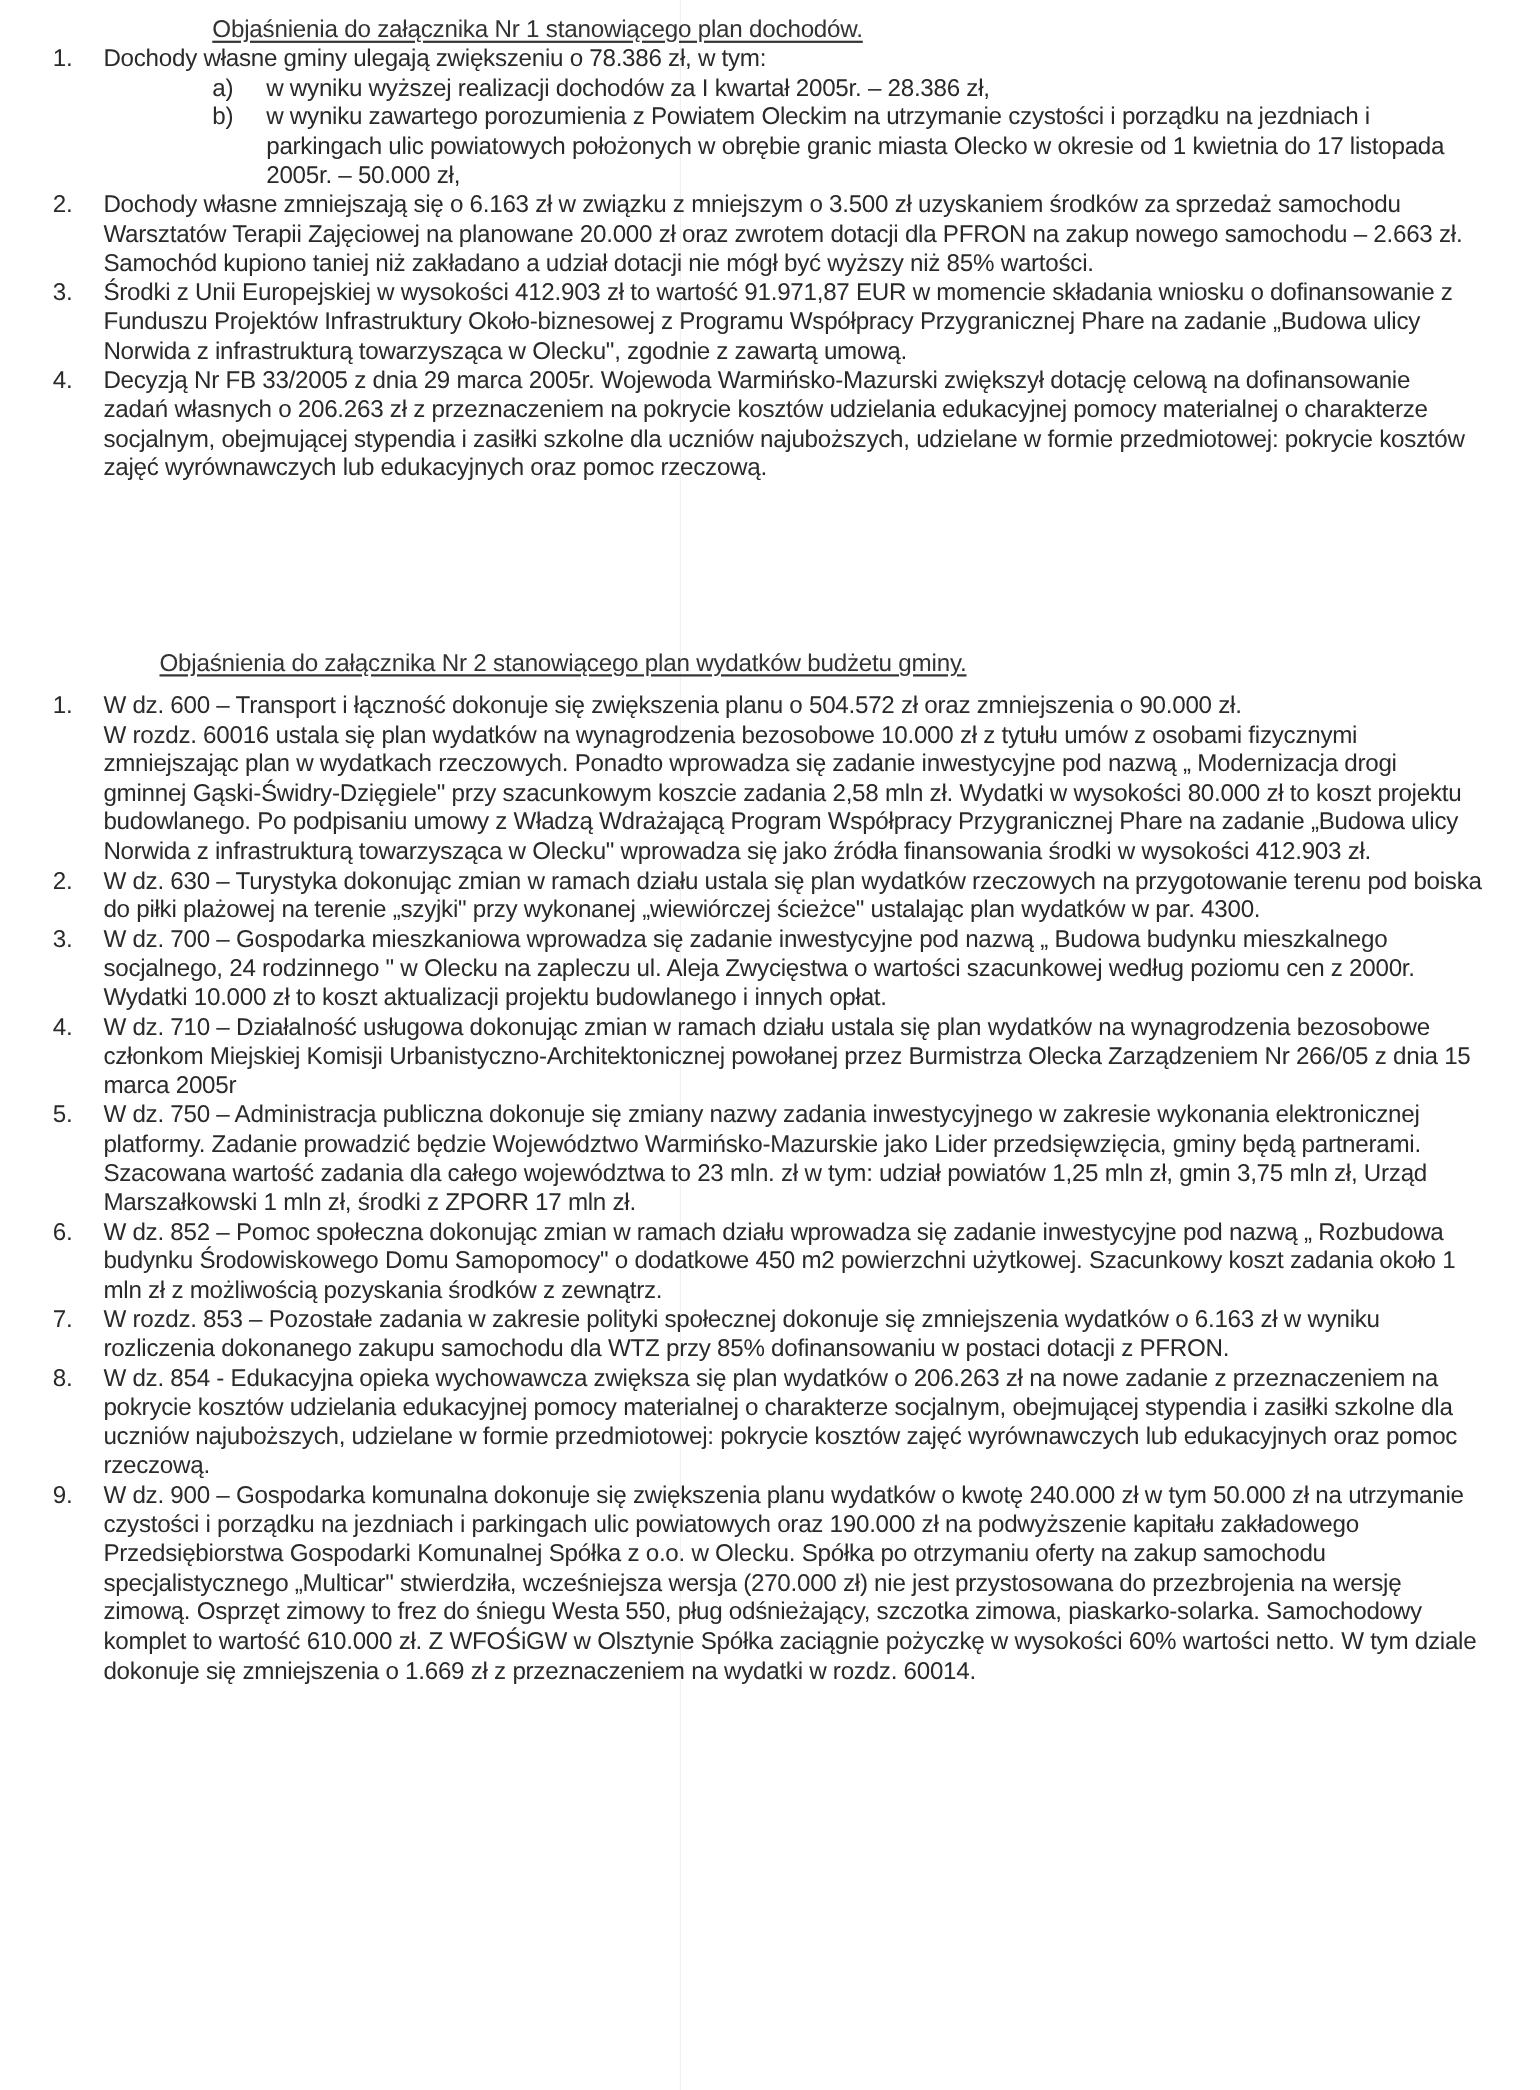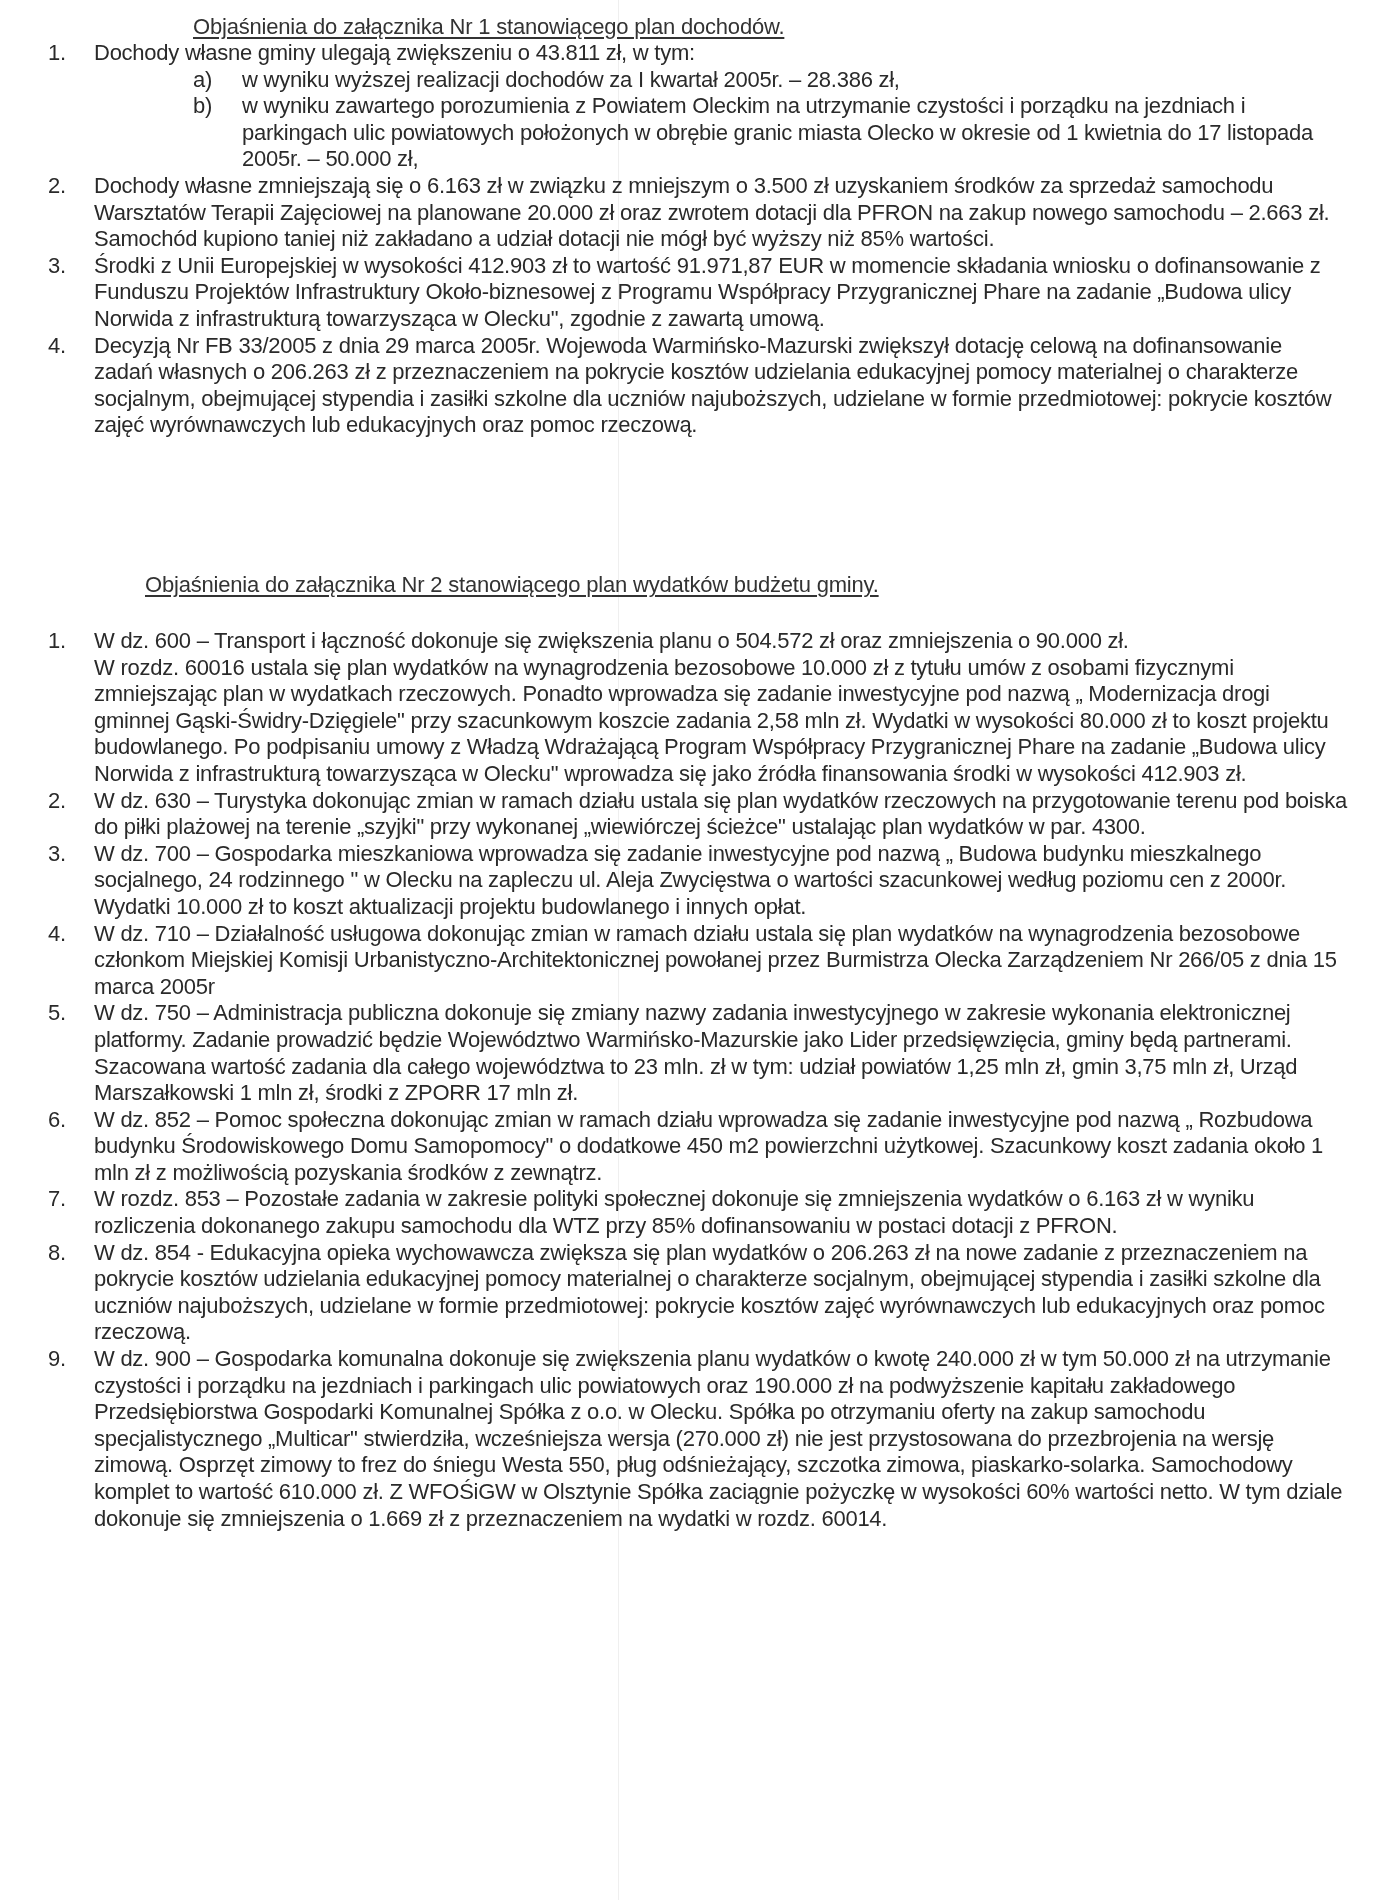--- a/index.html
+++ b/index.html
@@ -8,21 +8,21 @@
     font-family: "Liberation Sans", "DejaVu Sans", sans-serif;
     color: #2a2a2a;
   }
   .page { position: absolute; left: 0; top: 0; width: 1400px; height: 1900px; }
   .fold { position: absolute; left: 618px; top: 0; width: 1px; height: 1900px; background: #efefef; }
   .heading {
     position: absolute; font-size: 22px; text-decoration: underline;
     text-underline-offset: 3px; letter-spacing: -0.2px; color: #333;
   }
   .h1 { left: 193px; top: 14px; }
-  .h2 { left: 145px; top: 572px; }
+  .h2 { left: 145px; top: 590px; }
   .list { position: absolute; left: 0; width: 1400px; font-size: 22px; line-height: 26.6px; letter-spacing: -0.25px; }
   .list1 { top: 40px; }
   .list2 { top: 628px; }
   .item { position: relative; }
   .num { position: absolute; left: 48px; top: 0; }
   .txt { margin-left: 94px; width: 1250px; }
   .list2 .num { left: 48px; }
   .list2 .txt { width: 1255px; }
   .sub { position: relative; }
   .sub .lbl { position: absolute; left: 193px; }
@@ -33,21 +33,21 @@
 <body>
 
 <div class="page">
   <div class="fold"></div>
 
   <div class="heading h1">Objaśnienia  do załącznika Nr 1 stanowiącego plan dochodów.</div>
 
   <div class="list list1">
     <div class="item">
       <span class="num">1.</span>
-      <div class="txt">Dochody własne gminy ulegają zwiększeniu o 43.811 zł, w tym:</div>
+      <div class="txt">Dochody własne gminy ulegają zwiększeniu o 78.386 zł, w tym:</div>
       <div class="sub">
         <span class="lbl">a)</span>
         <div class="stxt">w wyniku wyższej realizacji dochodów za I kwartał 2005r. – 28.386 zł,</div>
       </div>
       <div class="sub">
         <span class="lbl">b)</span>
         <div class="stxt">w wyniku zawartego porozumienia z Powiatem Oleckim na utrzymanie czystości i porządku na jezdniach i parkingach ulic powiatowych położonych w obrębie granic miasta Olecko w okresie od 1 kwietnia do 17 listopada 2005r. – 50.000 zł,</div>
       </div>
     </div>
     <div class="item">

